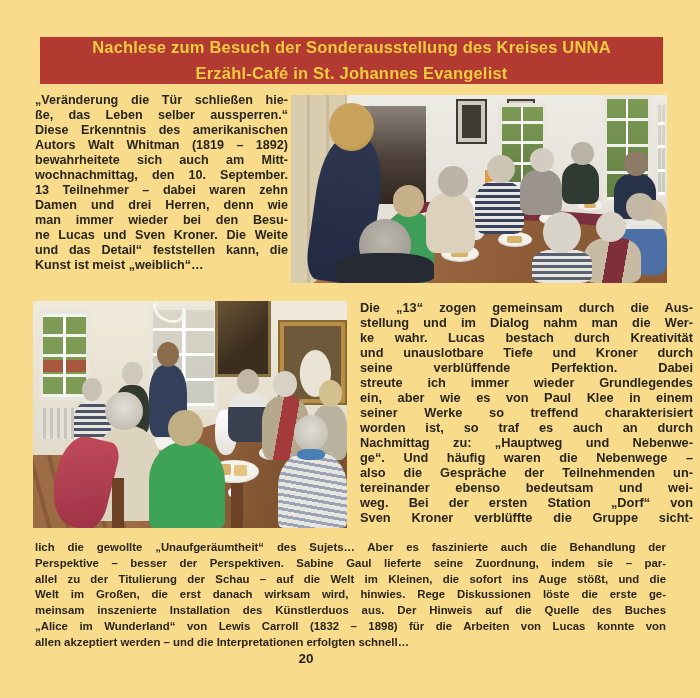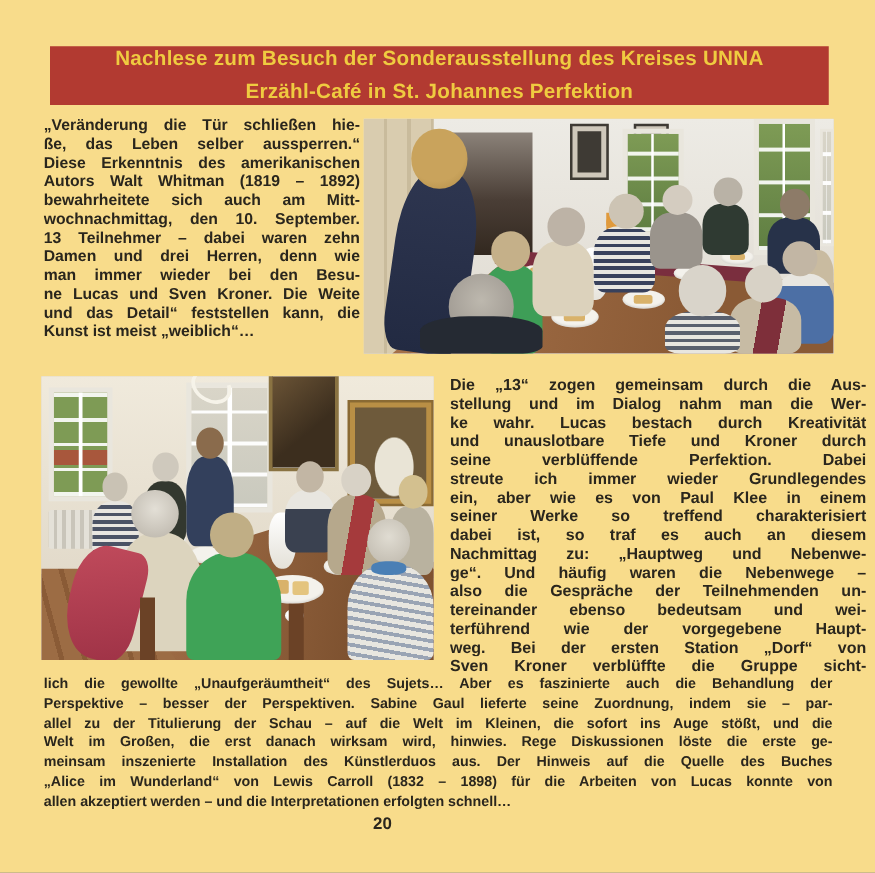--- a/index.html
+++ b/index.html
@@ -52,21 +52,21 @@
   .plate{background:#F4F2EC;border-radius:50%;box-shadow:inset 0 -1px 2px #0002;}
   .cake{position:absolute;background:#D9B26A;border-radius:2px;}
 </style>
 </head>
 <body>
 
 <div id="page">
 
   <div id="banner" class="abs">
     <div>Nachlese zum Besuch der Sonderausstellung des Kreises UNNA</div>
-    <div>Erzähl-Café in St. Johannes Perfektion</div>
+    <div>Erzähl-Café in St. Johannes Evangelist</div>
   </div>
 
   <div id="leftcol" class="abs">
     <div class="tline just">„Veränderung die Tür schließen hie-</div>
     <div class="tline just">ße, das Leben selber aussperren.“</div>
     <div class="tline just">Diese Erkenntnis des amerikanischen</div>
     <div class="tline just">Autors Walt Whitman (1819 – 1892)</div>
     <div class="tline just">bewahrheitete sich auch am Mitt-</div>
     <div class="tline just">wochnachmittag, den 10. September.</div>
     <div class="tline just">13 Teilnehmer – dabei waren zehn</div>
@@ -184,26 +184,25 @@
 
   <div id="rightcol" class="abs">
     <div class="tline just">Die „13“ zogen gemeinsam durch die Aus-</div>
     <div class="tline just">stellung und im Dialog nahm man die Wer-</div>
     <div class="tline just">ke wahr. Lucas bestach durch Kreativität</div>
     <div class="tline just">und unauslotbare Tiefe und Kroner durch</div>
     <div class="tline just">seine verblüffende Perfektion. Dabei</div>
     <div class="tline just">streute ich immer wieder Grundlegendes</div>
     <div class="tline just">ein, aber wie es von Paul Klee in einem</div>
     <div class="tline just">seiner Werke so treffend charakterisiert</div>
-    <div class="tline just">dabei ist, so traf es auch an diesem</div>
+    <div class="tline just">worden ist, so traf es auch an durch</div>
     <div class="tline just">Nachmittag zu: „Hauptweg und Nebenwe-</div>
     <div class="tline just">ge“. Und häufig waren die Nebenwege –</div>
     <div class="tline just">also die Gespräche der Teilnehmenden un-</div>
     <div class="tline just">tereinander ebenso bedeutsam und wei-</div>
-    <div class="tline just">terführend wie der vorgegebene Haupt-</div>
     <div class="tline just">weg. Bei der ersten Station „Dorf“ von</div>
     <div class="tline just">Sven Kroner verblüffte die Gruppe sicht-</div>
   </div>
 
   <div id="bottomblock" class="abs">
     <div class="tline just">lich die gewollte „Unaufgeräumtheit“ des Sujets… Aber es faszinierte auch die Behandlung der</div>
     <div class="tline just">Perspektive – besser der Perspektiven. Sabine Gaul lieferte seine Zuordnung, indem sie – par-</div>
     <div class="tline just">allel zu der Titulierung der Schau – auf die Welt im Kleinen, die sofort ins Auge stößt, und die</div>
     <div class="tline just">Welt im Großen, die erst danach wirksam wird, hinwies. Rege Diskussionen löste die erste ge-</div>
     <div class="tline just">meinsam inszenierte Installation des Künstlerduos aus. Der Hinweis auf die Quelle des Buches</div>

